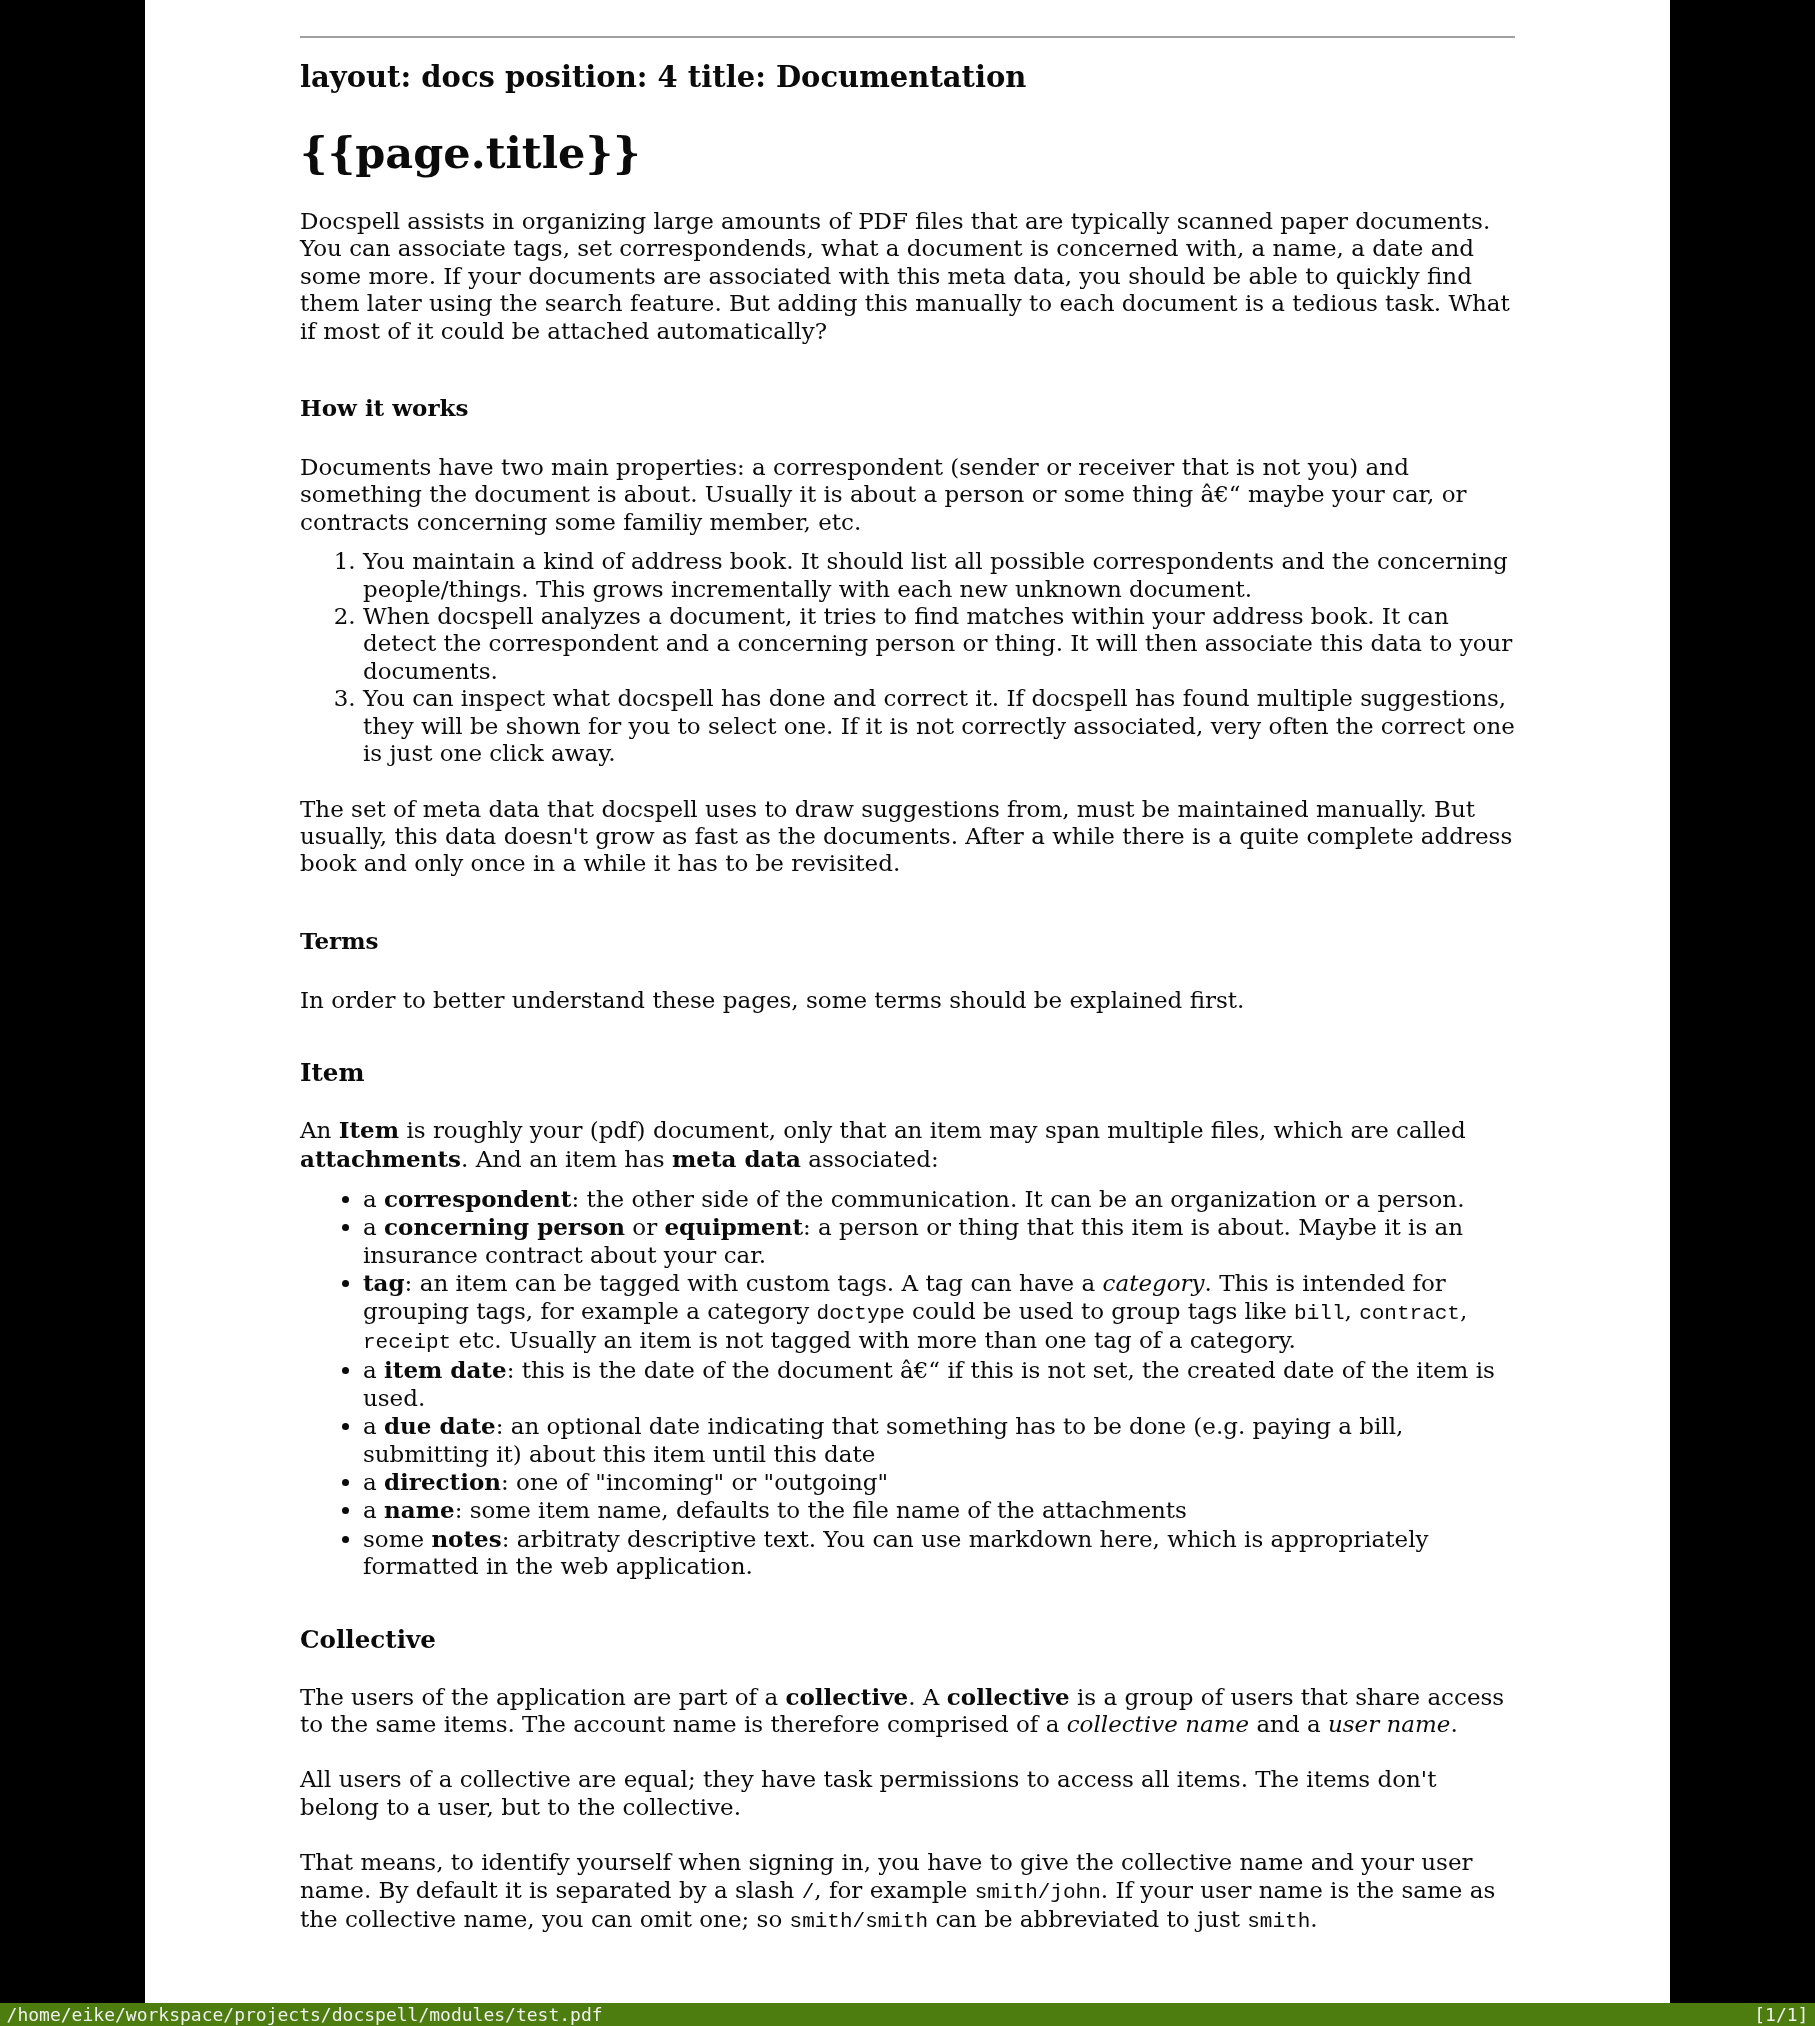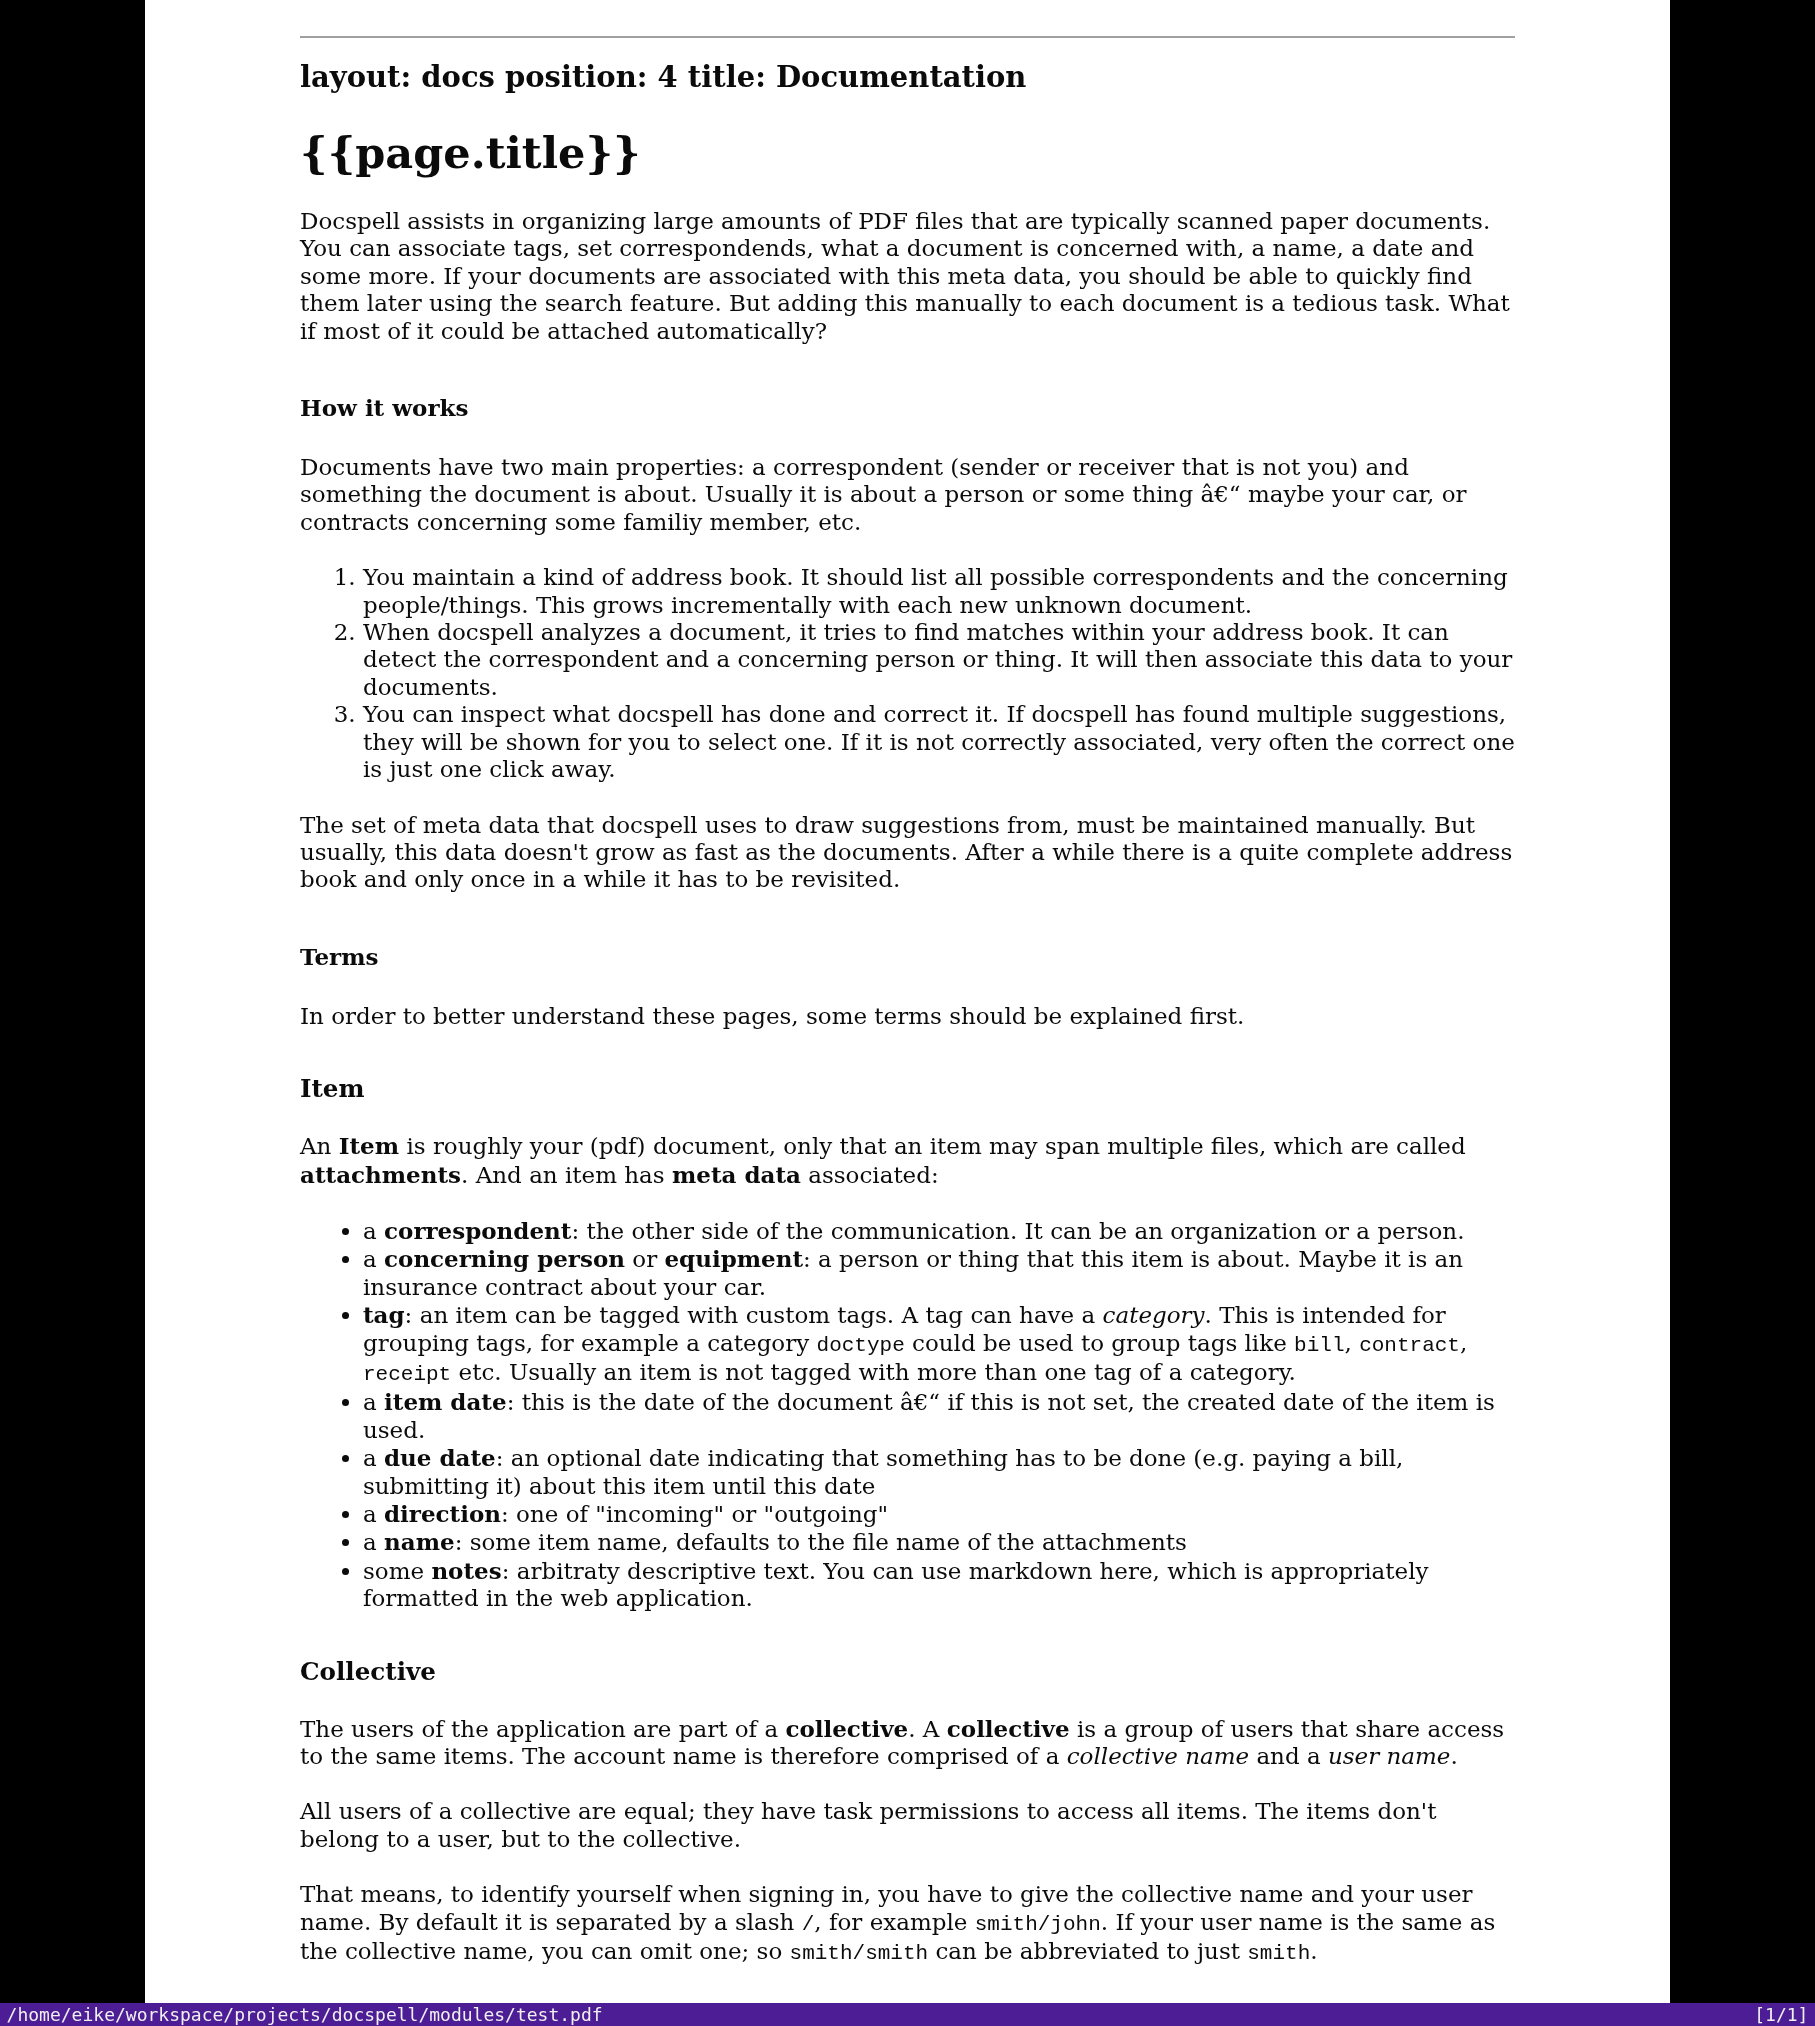--- a/index.html
+++ b/index.html
@@ -55,39 +55,39 @@
     font-weight: bold;
     margin: 45px 0 0 0;
   }
   .content h3.subsection {
     font-size: 24.6px;
     line-height: 30px;
     font-weight: bold;
     margin: 44px 0 0 0;
   }
   .content ol, .content ul {
-    margin: 28px 0 0 0;
+    margin: 12px 0 0 0;
     padding-left: 63px;
   }
   .content li {
     line-height: 27.4px;
   }
   .seg-b { font-weight: bold; }
   .seg-i { font-style: italic; text-align: center; }
   .seg-c {
     font-family: Liberation Mono, monospace;
     font-size: 21px;
   }
   .statusbar {
     position: absolute;
     left: 0;
     bottom: 0;
     width: 100%;
     height: 23px;
-    background: #4c1d95;
+    background: #4d7c0f;
     color: #f0f0f0;
     font-family: "DejaVu Sans Mono", monospace;
     font-size: 18px;
     display: flex;
     justify-content: space-between;
     align-items: center;
     padding: 0 6.6px;
     box-sizing: border-box;
     white-space: nowrap;
   }

